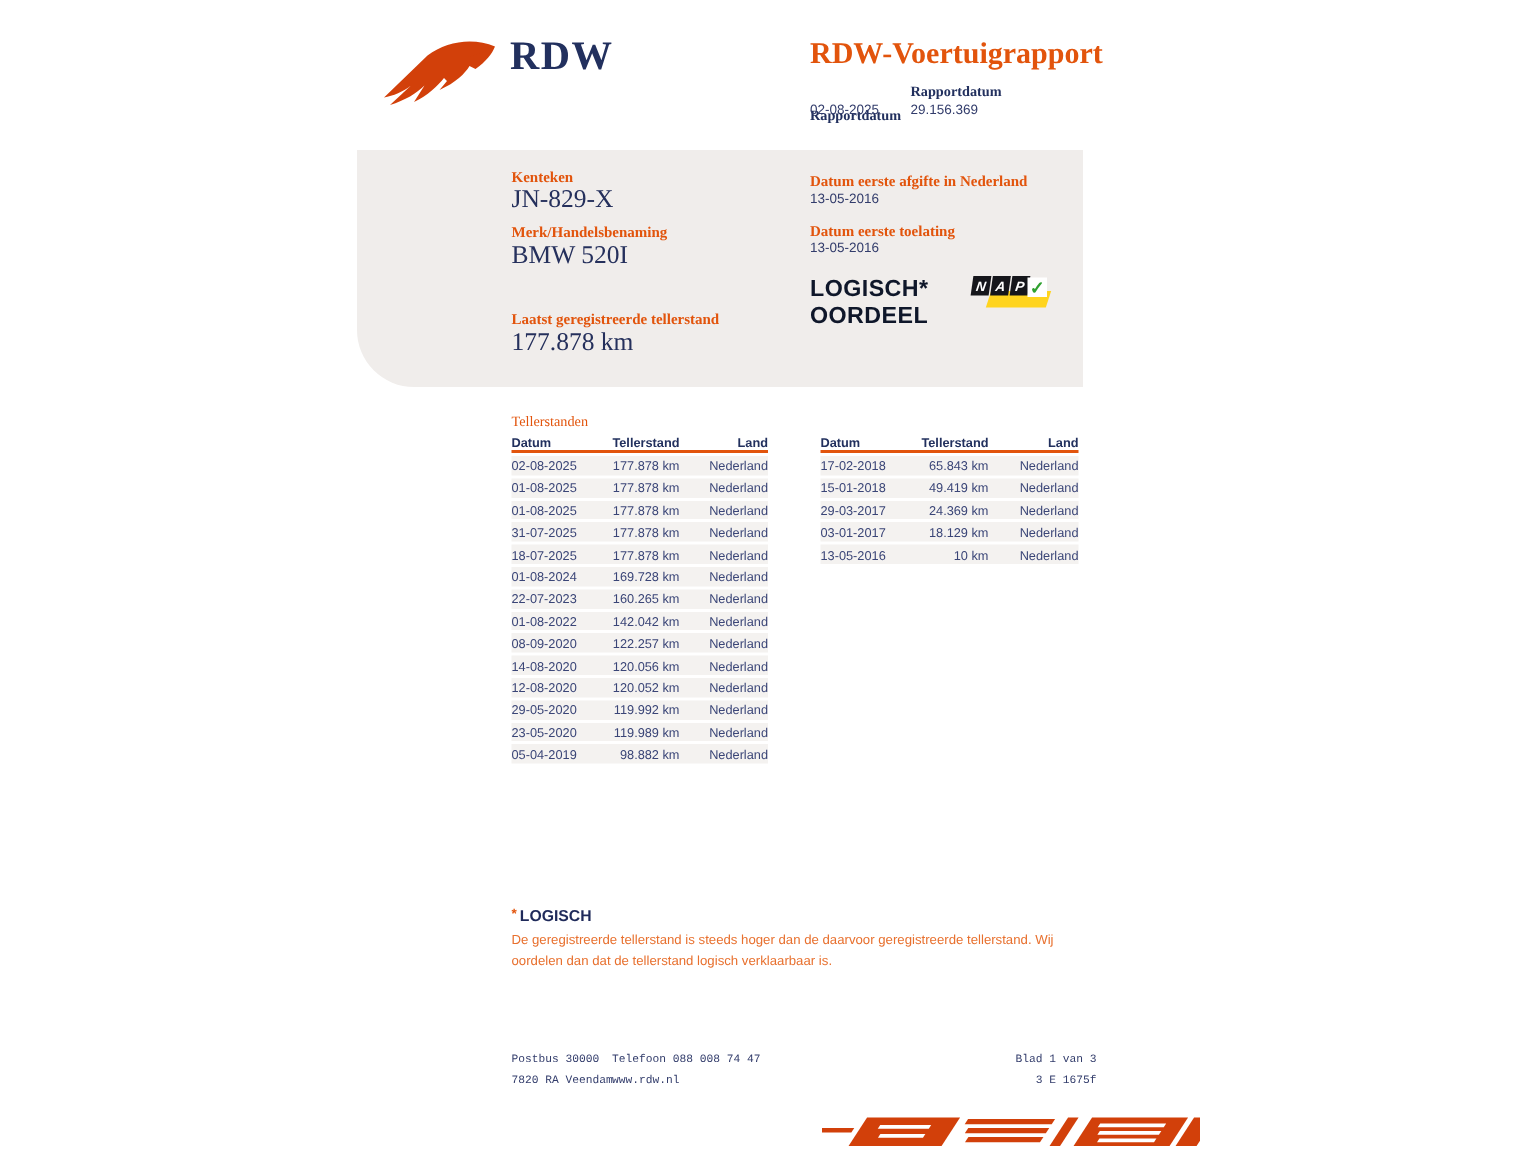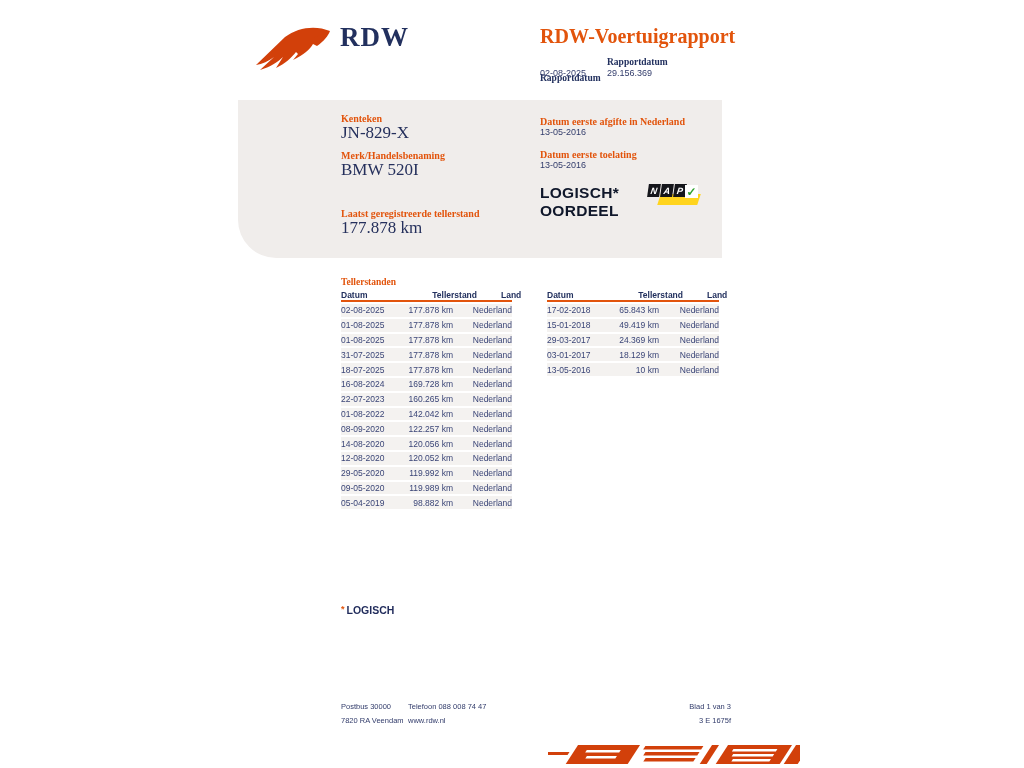--- a/index.html
+++ b/index.html
@@ -37,43 +37,43 @@
   .nap-box { position:absolute; top:0; width:12px; height:13px; background:#15161B;
              color:#fff; font-weight:bold; font-style:italic; font-size:9px;
              display:flex; align-items:center; justify-content:center;
              transform:skewX(-8deg); }
   .nap-check { position:absolute; left:37px; top:1px; width:13px; height:13px;
                background:#fff; color:#2FA12F; font-weight:bold; font-size:12px;
                display:flex; align-items:center; justify-content:center; }
 
   
   .section-title { position:absolute; left:341px; top:277px;
-                   font-family:"Liberation Serif", serif; font-weight:bold;
+                   font-family:"Liberation Serif", serif; font-weight:normal;
                    font-size:9.5px; color:#E2540C; }
   .tbl { position:absolute; top:290px; width:171px; }
   .tbl-left  { left:341px; }
   .tbl-right { left:547px; width:172px; }
   .thead { display:grid; grid-template-columns:62px 50px 1fr; align-items:end;
            height:12px; border-bottom:2px solid #E2540C; padding-bottom:1px;
-           font-size:8.5px; font-weight:bold; color:#22305E; margin-bottom:2px;gap:24px; }
+           font-size:8.5px; font-weight:bold; color:#22305E; margin-bottom:2px; }
   .thead span:nth-child(2), .thead span:nth-child(3) { text-align:right; }
   .trow { display:grid; grid-template-columns:62px 50px 1fr; align-items:center;
           height:12.8px; margin-bottom:2px; background:#F4F2F0;
           font-size:8.5px; color:#3A4577; }
   .trow .tc1, .trow .tc2 { text-align:right; }
 
   
   .fn-title { position:absolute; left:341px; top:604px; font-weight:bold;
               font-size:10.5px; color:#1F2A5A; }
   .fn-star { color:#E2540C; font-size:9px; vertical-align:2px; margin-right:2px; }
   .fn-text { position:absolute; left:341px; top:619px; width:394px;
              font-size:8.8px; line-height:14px; color:#E8702E; }
 
   
-  .ft { position:absolute; font-size:7.5px; color:#323C6B; line-height:14px; }
+  .ft { position:absolute; font-size:7.5px; color:#323C6B; line-height:14px;font-family:Liberation Mono, monospace; }
   .ft-a { left:341px; top:700px; }
   .ft-b { left:408px; top:700px; }
   .ft-c { left:631px; top:700px; width:100px; text-align:right; }
 
   
   .speedlines { position:absolute; left:548px; top:742px; width:252px; height:26px; }
 </style>
 </head>
 <body>
 
@@ -146,21 +146,21 @@
           <span class="tc tc0">31-07-2025</span>
           <span class="tc tc1">177.878 km</span>
           <span class="tc tc2">Nederland</span>
         </div>
         <div class="trow">
           <span class="tc tc0">18-07-2025</span>
           <span class="tc tc1">177.878 km</span>
           <span class="tc tc2">Nederland</span>
         </div>
         <div class="trow">
-          <span class="tc tc0">16-08-2024</span>
+          <span class="tc tc0">01-08-2024</span>
           <span class="tc tc1">169.728 km</span>
           <span class="tc tc2">Nederland</span>
         </div>
         <div class="trow">
           <span class="tc tc0">22-07-2023</span>
           <span class="tc tc1">160.265 km</span>
           <span class="tc tc2">Nederland</span>
         </div>
         <div class="trow">
           <span class="tc tc0">01-08-2022</span>
@@ -181,21 +181,21 @@
           <span class="tc tc0">12-08-2020</span>
           <span class="tc tc1">120.052 km</span>
           <span class="tc tc2">Nederland</span>
         </div>
         <div class="trow">
           <span class="tc tc0">29-05-2020</span>
           <span class="tc tc1">119.992 km</span>
           <span class="tc tc2">Nederland</span>
         </div>
         <div class="trow">
-          <span class="tc tc0">09-05-2020</span>
+          <span class="tc tc0">23-05-2020</span>
           <span class="tc tc1">119.989 km</span>
           <span class="tc tc2">Nederland</span>
         </div>
         <div class="trow">
           <span class="tc tc0">05-04-2019</span>
           <span class="tc tc1">98.882 km</span>
           <span class="tc tc2">Nederland</span>
         </div>
       </div>
   </div>
@@ -231,20 +231,21 @@
           <span class="tc tc0">13-05-2016</span>
           <span class="tc tc1">10 km</span>
           <span class="tc tc2">Nederland</span>
         </div>
       </div>
   </div>
 
   <div class="fn-title">
     <span class="fn-star">*</span><span>LOGISCH</span>
   </div>
+  <div class="fn-text">De geregistreerde tellerstand is steeds hoger dan de daarvoor geregistreerde tellerstand. Wij oordelen dan dat de tellerstand logisch verklaarbaar is.</div>
 
   <div class="ft ft-a">
     <div>Postbus 30000</div>
     <div>7820 RA Veendam</div>
   </div>
   <div class="ft ft-b">
     <div>Telefoon 088 008 74 47</div>
     <div>www.rdw.nl</div>
   </div>
   <div class="ft ft-c">

